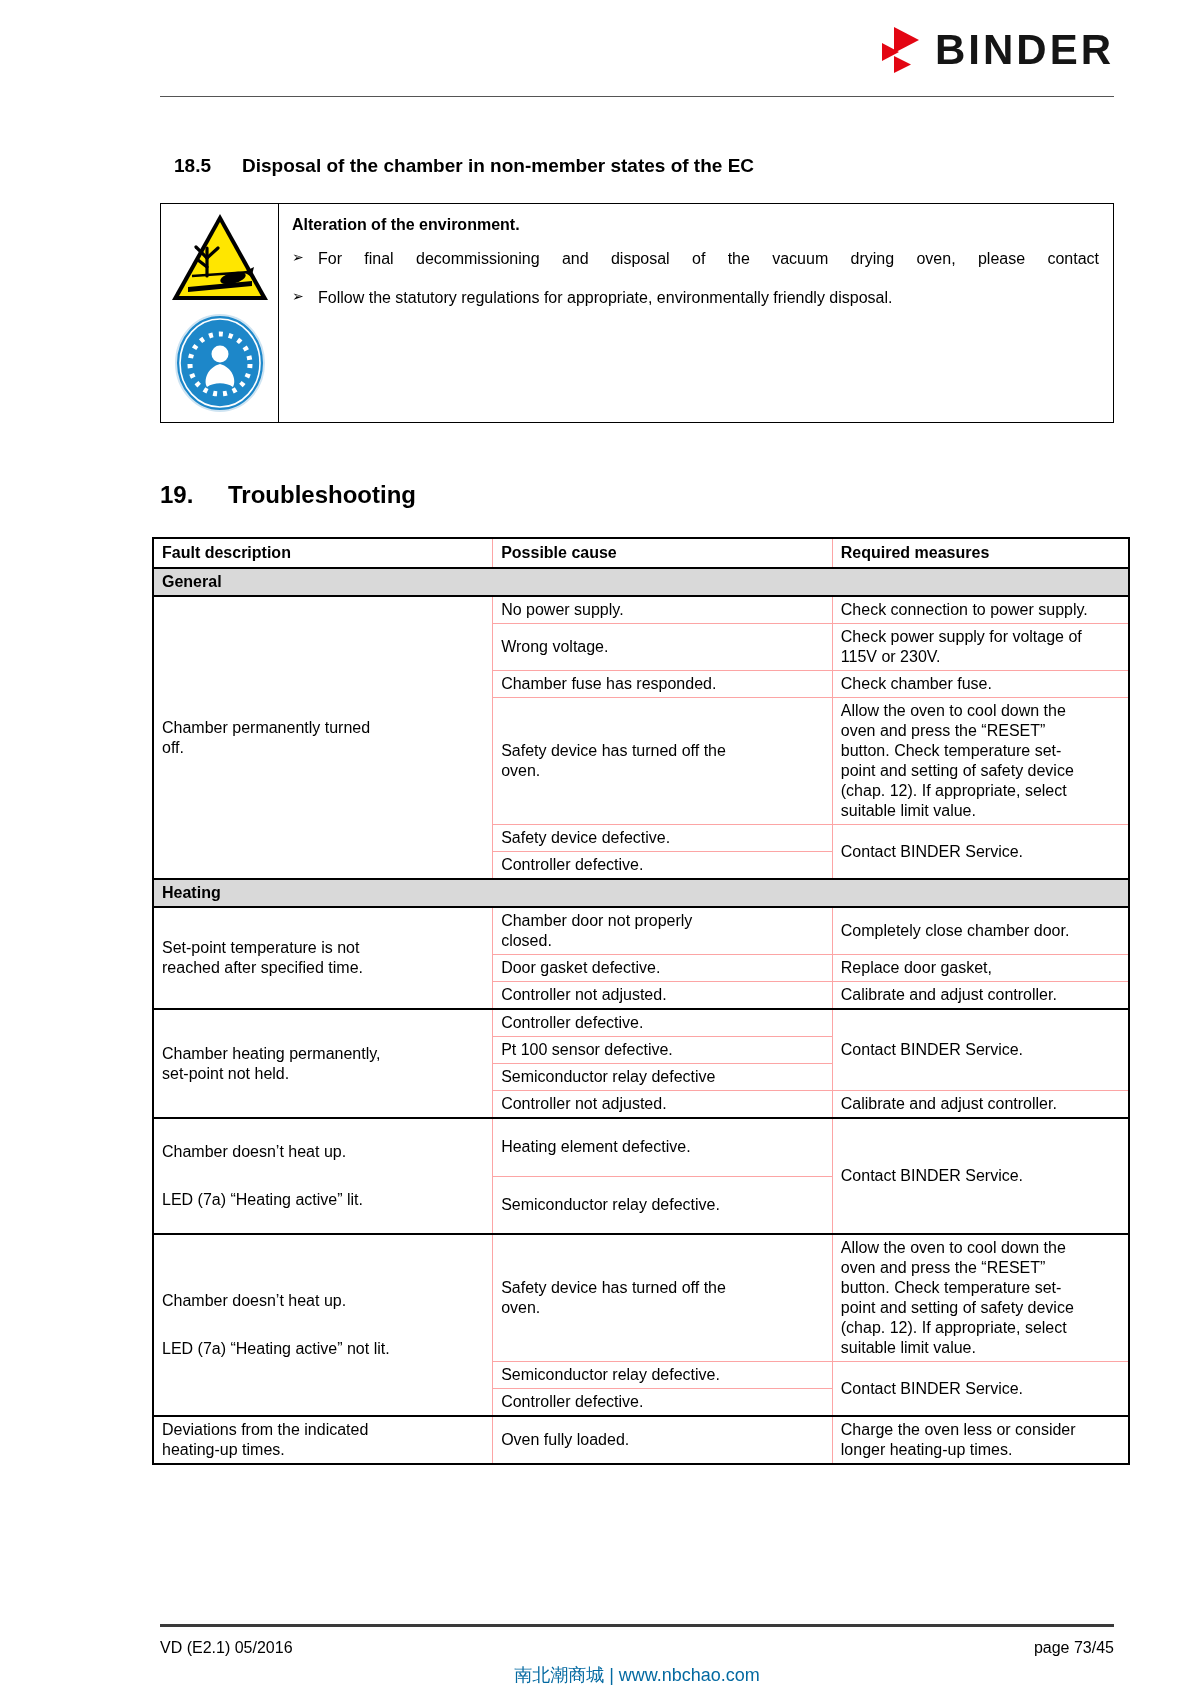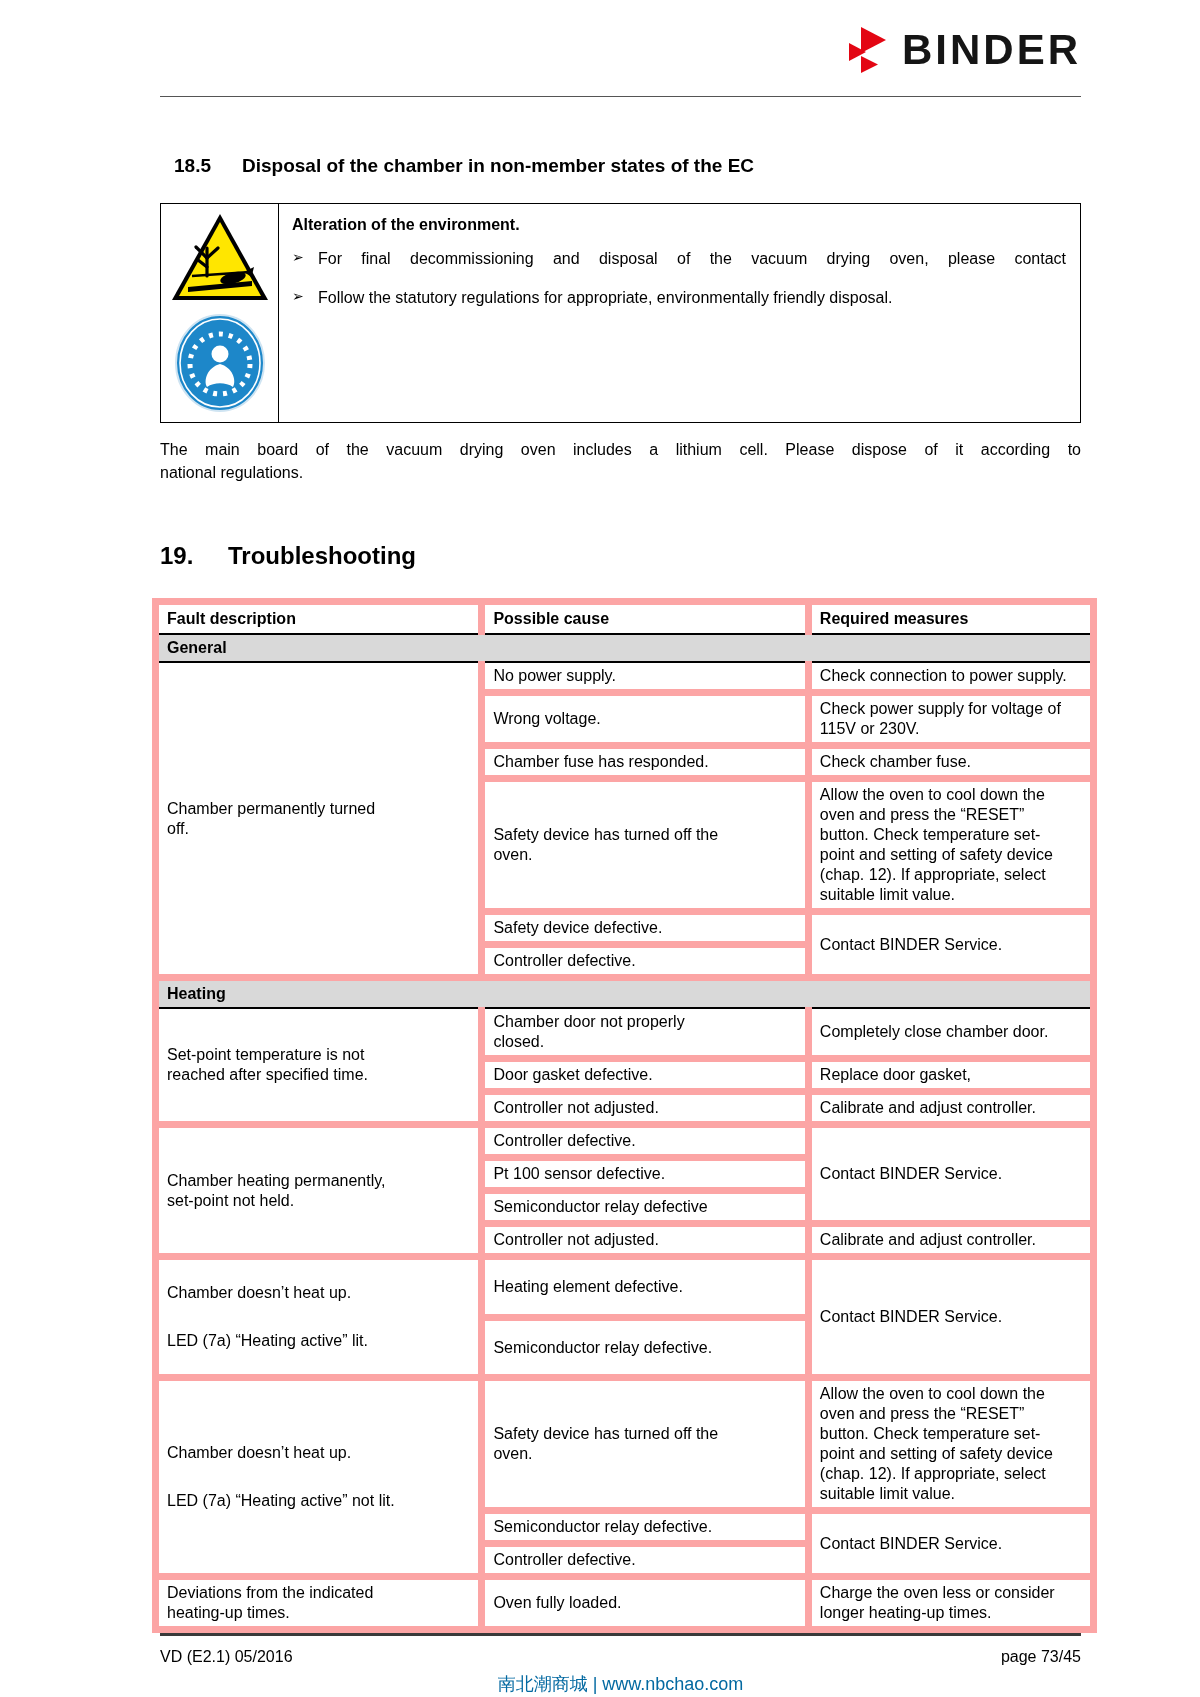--- a/index.html
+++ b/index.html
@@ -1,20 +1,20 @@
 <!DOCTYPE html>
 <html><head>
 <meta charset="utf-8">
 <style>
   * { margin:0; padding:0; box-sizing:border-box; }
   html,body { background:#fff; }
   body { font-family:"Liberation Sans","DejaVu Sans",sans-serif; color:#000; }
   .page {
     width:1200px; height:1697px; margin:0 auto; background:#fff;
-    padding:26px 119px 0 160px; display:flex; flex-direction:column;
+    padding:26px 86px 0 160px; display:flex; flex-direction:column;
   }
   
   .hdr { display:flex; justify-content:flex-end; align-items:center; }
   .logo { display:flex; align-items:center; gap:10px; }
   .logo-mark { width:44px; height:48px; }
   .logo-text { font-size:42px; font-weight:800; letter-spacing:3px; color:#151515; line-height:1; }
   .hdr-rule { border:none; border-top:1.5px solid #555; margin-top:22px; }
 
   
   h2.sec { font-size:19px; font-weight:700; margin:58px 14px 26px; }
@@ -34,21 +34,21 @@
   .c-item .txt { flex:1; line-height:1.42; }
   .just-line { text-align:justify; text-align-last:justify; }
 
   
   .lead { font-size:16px; line-height:1.42; margin-top:16px; }
 
   
   table.ts { border-collapse:collapse; width:calc(100% + 24px); margin-left:-8px; table-layout:fixed;
              font-size:16px; border:2px solid #000; }
   .ts col.c1 { width:34.8%; } .ts col.c2 { width:34.8%; } .ts col.c3 { width:30.4%; }
-  .ts th, .ts td { border:7px solid #fca5a5; padding:3px 8px; vertical-align:middle; text-align:left;
+  .ts th, .ts td { border:1px solid #fca5a5; padding:3px 8px; vertical-align:middle; text-align:left;
                    line-height:1.25; white-space:pre-line; }
   .ts th { font-weight:700; padding:4px 8px; border-bottom:2px solid #000; }
   .ts tr.band td { background:#d9d9d9; font-weight:700; border-top:2px solid #000; border-bottom:2px solid #000; padding:3px 8px; }
   .ts tr.thick td { border-top:2px solid #000; }
   .ts td .fl2 { margin-top:8px; }
 
   
   .ftr { margin-top:auto; }
   .ftr-rule { border:none; border-top:3px solid #3a3a3a; }
   .ftr-row { display:flex; justify-content:space-between; font-size:16px; margin-top:12px; }
@@ -107,24 +107,20 @@
           </div>
         </div>
         <div class="c-item">
           <span class="arrow">➢</span>
           <div class="txt">Follow the statutory regulations for appropriate, environmentally friendly disposal.</div>
         </div>
       </div>
     </div>
   </div>
 
-  <p class="lead">
-    <span class="just-line" style="display:block">The main board of the vacuum drying oven includes a lithium cell. Please dispose of it according to</span>
-    <span style="display:block">national regulations.</span>
-  </p>
 
   <h1 class="sec"><span class="num">19.</span><span>Troubleshooting</span></h1>
 
   <table class="ts">
     <colgroup>
         <col class="c1">
         <col class="c2">
         <col class="c3">
       </colgroup>
     <thead>

